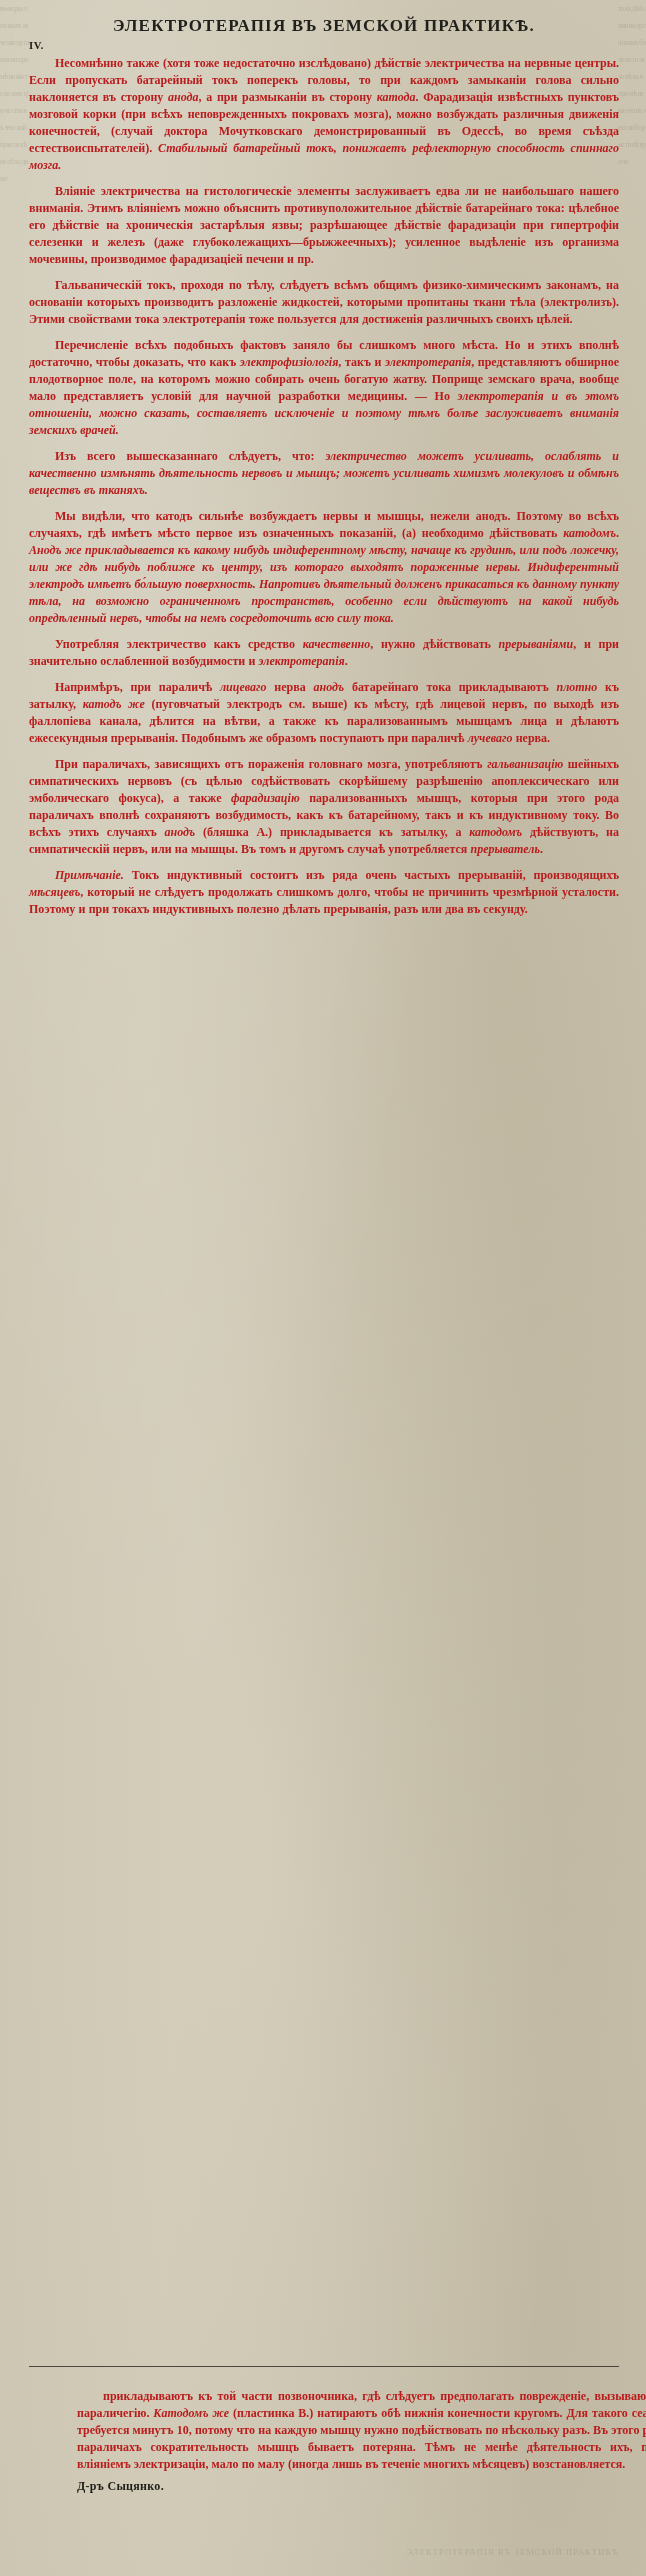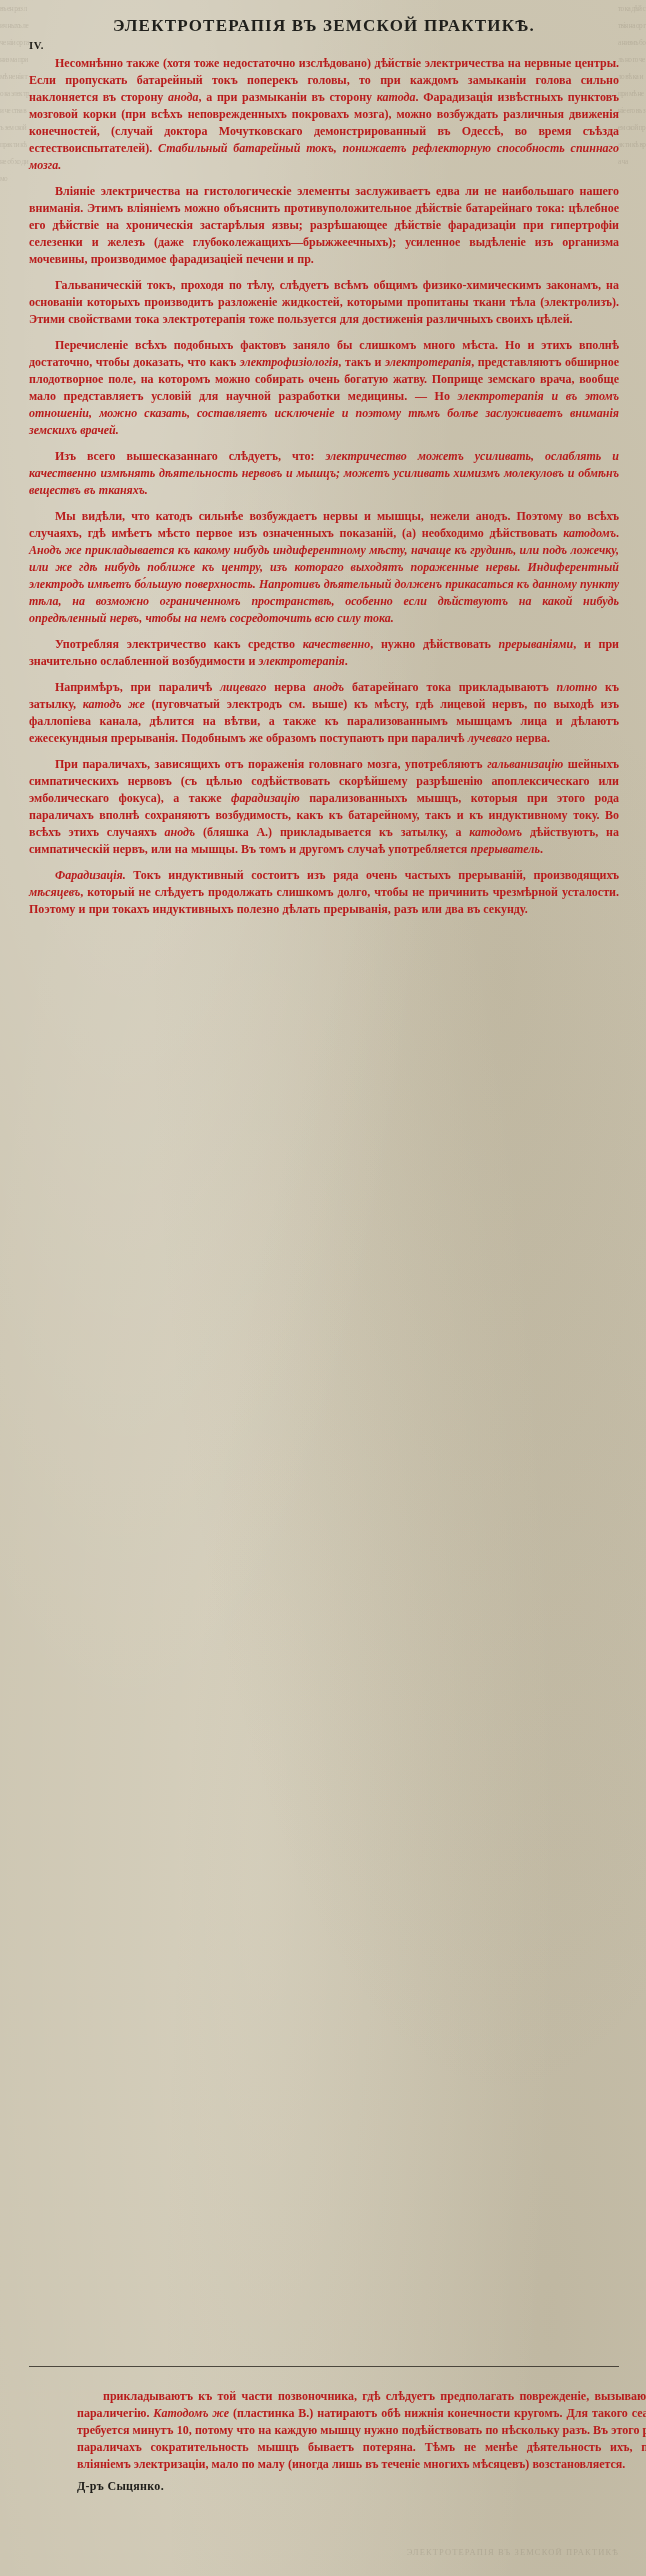--- a/index.html
+++ b/index.html
@@ -140,21 +140,21 @@
     <div id="body-paragraphs">
         <p class="body">Несомнѣнно также (хотя тоже недостаточно изслѣдовано) дѣйствіе электричества на нервные центры. Если пропускать батарейный токъ поперекъ головы, то при каждомъ замыканіи голова сильно наклоняется въ сторону <i>анода</i>, а при размыканіи въ сторону <i>катода</i>. Фарадизація извѣстныхъ пунктовъ мозговой корки (при всѣхъ неповрежденныхъ покровахъ мозга), можно возбуждать различныя движенія конечностей, (случай доктора Мочутковскаго демонстрированный въ Одессѣ, во время съѣзда естествоиспытателей). <i>Стабильный батарейный токъ, понижаетъ рефлекторную способность спиннаго мозга.</i></p>
         <p class="body">Вліяніе электричества на гистологическіе элементы заслуживаетъ едва ли не наибольшаго нашего вниманія. Этимъ вліяніемъ можно объяснить противуположительное дѣйствіе батарейнаго тока: цѣлебное его дѣйствіе на хроническія застарѣлыя язвы; разрѣшающее дѣйствіе фарадизаціи при гипертрофіи селезенки и железъ (даже глубоколежащихъ—брыжжеечныхъ); усиленное выдѣленіе изъ организма мочевины, производимое фарадизаціей печени и пр.</p>
         <p class="body">Гальваническій токъ, проходя по тѣлу, слѣдуетъ всѣмъ общимъ физико-химическимъ законамъ, на основаніи которыхъ производитъ разложеніе жидкостей, которыми пропитаны ткани тѣла (электролизъ). Этими свойствами тока электротерапія тоже пользуется для достиженія различныхъ своихъ цѣлей.</p>
         <p class="body">Перечисленіе всѣхъ подобныхъ фактовъ заняло бы слишкомъ много мѣста. Но и этихъ вполнѣ достаточно, чтобы доказать, что какъ <i>электрофизіологія</i>, такъ и <i>электротерапія</i>, представляютъ обширное плодотворное поле, на которомъ можно собирать очень богатую жатву. Поприще земскаго врача, вообще мало представляетъ условій для научной разработки медицины. — Но <i>электротерапія и въ этомъ отношеніи, можно сказать, составляетъ исключеніе и поэтому тѣмъ болѣе заслуживаетъ вниманія земскихъ врачей.</i></p>
         <p class="body">Изъ всего вышесказаннаго слѣдуетъ, что: <i>электричество можетъ усиливать, ослаблять и качественно измѣнять дѣятельность нервовъ и мышцъ; можетъ усиливать химизмъ молекуловъ и обмѣнъ веществъ въ тканяхъ.</i></p>
         <p class="body">Мы видѣли, что катодъ сильнѣе возбуждаетъ нервы и мышцы, нежели анодъ. Поэтому во всѣхъ случаяхъ, гдѣ имѣетъ мѣсто первое изъ означенныхъ показаній, (а) необходимо дѣйствовать <i>катодомъ</i>. <i>Анодъ же прикладывается къ какому нибудь индиферентному мѣсту, начаще къ грудинѣ, или подъ ложечку, или же гдѣ нибудь поближе къ центру, изъ котораго выходятъ пораженные нервы. Индиферентный электродъ имѣетъ бо́льшую поверхность. Напротивъ дѣятельный долженъ прикасаться къ данному пункту тѣла, на возможно ограниченномъ пространствѣ, особенно если дѣйствуютъ на какой нибудь опредѣленный нервъ, чтобы на немъ сосредоточить всю силу тока.</i></p>
         <p class="body">Употребляя электричество какъ средство <i>качественно</i>, нужно дѣйствовать <i>прерываніями</i>, и при значительно ослабленной возбудимости и <i>электротерапія</i>.</p>
         <p class="body">Напримѣръ, при параличѣ <i>лицеваго</i> нерва <i>анодъ</i> батарейнаго тока прикладываютъ <i>плотно</i> къ затылку, <i>катодъ же</i> (пуговчатый электродъ см. выше) къ мѣсту, гдѣ лицевой нервъ, по выходѣ изъ фаллопіева канала, дѣлится на вѣтви, а также къ парализованнымъ мышцамъ лица и дѣлаютъ ежесекундныя прерыванія. Подобнымъ же образомъ поступаютъ при параличѣ <i>лучеваго</i> нерва.</p>
         <p class="body">При параличахъ, зависящихъ отъ пораженія головнаго мозга, употребляютъ <i>гальванизацію</i> шейныхъ симпатическихъ нервовъ (съ цѣлью содѣйствовать скорѣйшему разрѣшенію апоплексическаго или эмболическаго фокуса), а также <i>фарадизацію</i> парализованныхъ мышцъ, которыя при этого рода параличахъ вполнѣ сохраняютъ возбудимость, какъ къ батарейному, такъ и къ индуктивному току. Во всѣхъ этихъ случаяхъ <i>анодъ</i> (бляшка A.) прикладывается къ затылку, а <i>катодомъ</i> дѣйствуютъ, на симпатическій нервъ, или на мышцы. Въ томъ и другомъ случаѣ употребляется <i>прерыватель</i>.</p>
-        <p class="body"><i>Фарадизація.</i> Токъ индуктивный состоитъ изъ ряда очень частыхъ прерываній, производящихъ <i>мѣсяцевъ</i>, который не слѣдуетъ продолжать слишкомъ долго, чтобы не причинить чрезмѣрной усталости. Поэтому и при токахъ индуктивныхъ полезно дѣлать прерыванія, разъ или два въ секунду.</p>
+        <p class="body"><i>Примѣчаніе.</i> Токъ индуктивный состоитъ изъ ряда очень частыхъ прерываній, производящихъ <i>мѣсяцевъ</i>, который не слѣдуетъ продолжать слишкомъ долго, чтобы не причинить чрезмѣрной усталости. Поэтому и при токахъ индуктивныхъ полезно дѣлать прерыванія, разъ или два въ секунду.</p>
       </div>
   </div>
 
   <div class="divider-block" style="top: 2366px;">
     <div class="hr-thin"></div>
   </div>
 
   <div class="column" style="top: 2388px; margin-left: 48px;">
     <p class="body" id="tail-par">прикладываютъ къ той части позвоночника, гдѣ слѣдуетъ предполагать поврежденіе, вызывающее параличегію. <i>Катодомъ же</i> (пластинка B.) натираютъ обѣ нижнія конечности кругомъ. Для такого сеанса требуется минутъ 10, потому что на каждую мышцу нужно подѣйствовать по нѣскольку разъ. Въ этого рода параличахъ сократительность мышцъ бываетъ потеряна. Тѣмъ не менѣе дѣятельность ихъ, подъ вліяніемъ электризаціи, мало по малу (иногда лишь въ теченіе многихъ мѣсяцевъ) возстановляется.</p>
     <div class="signature">Д-ръ Сыцянко.</div>

